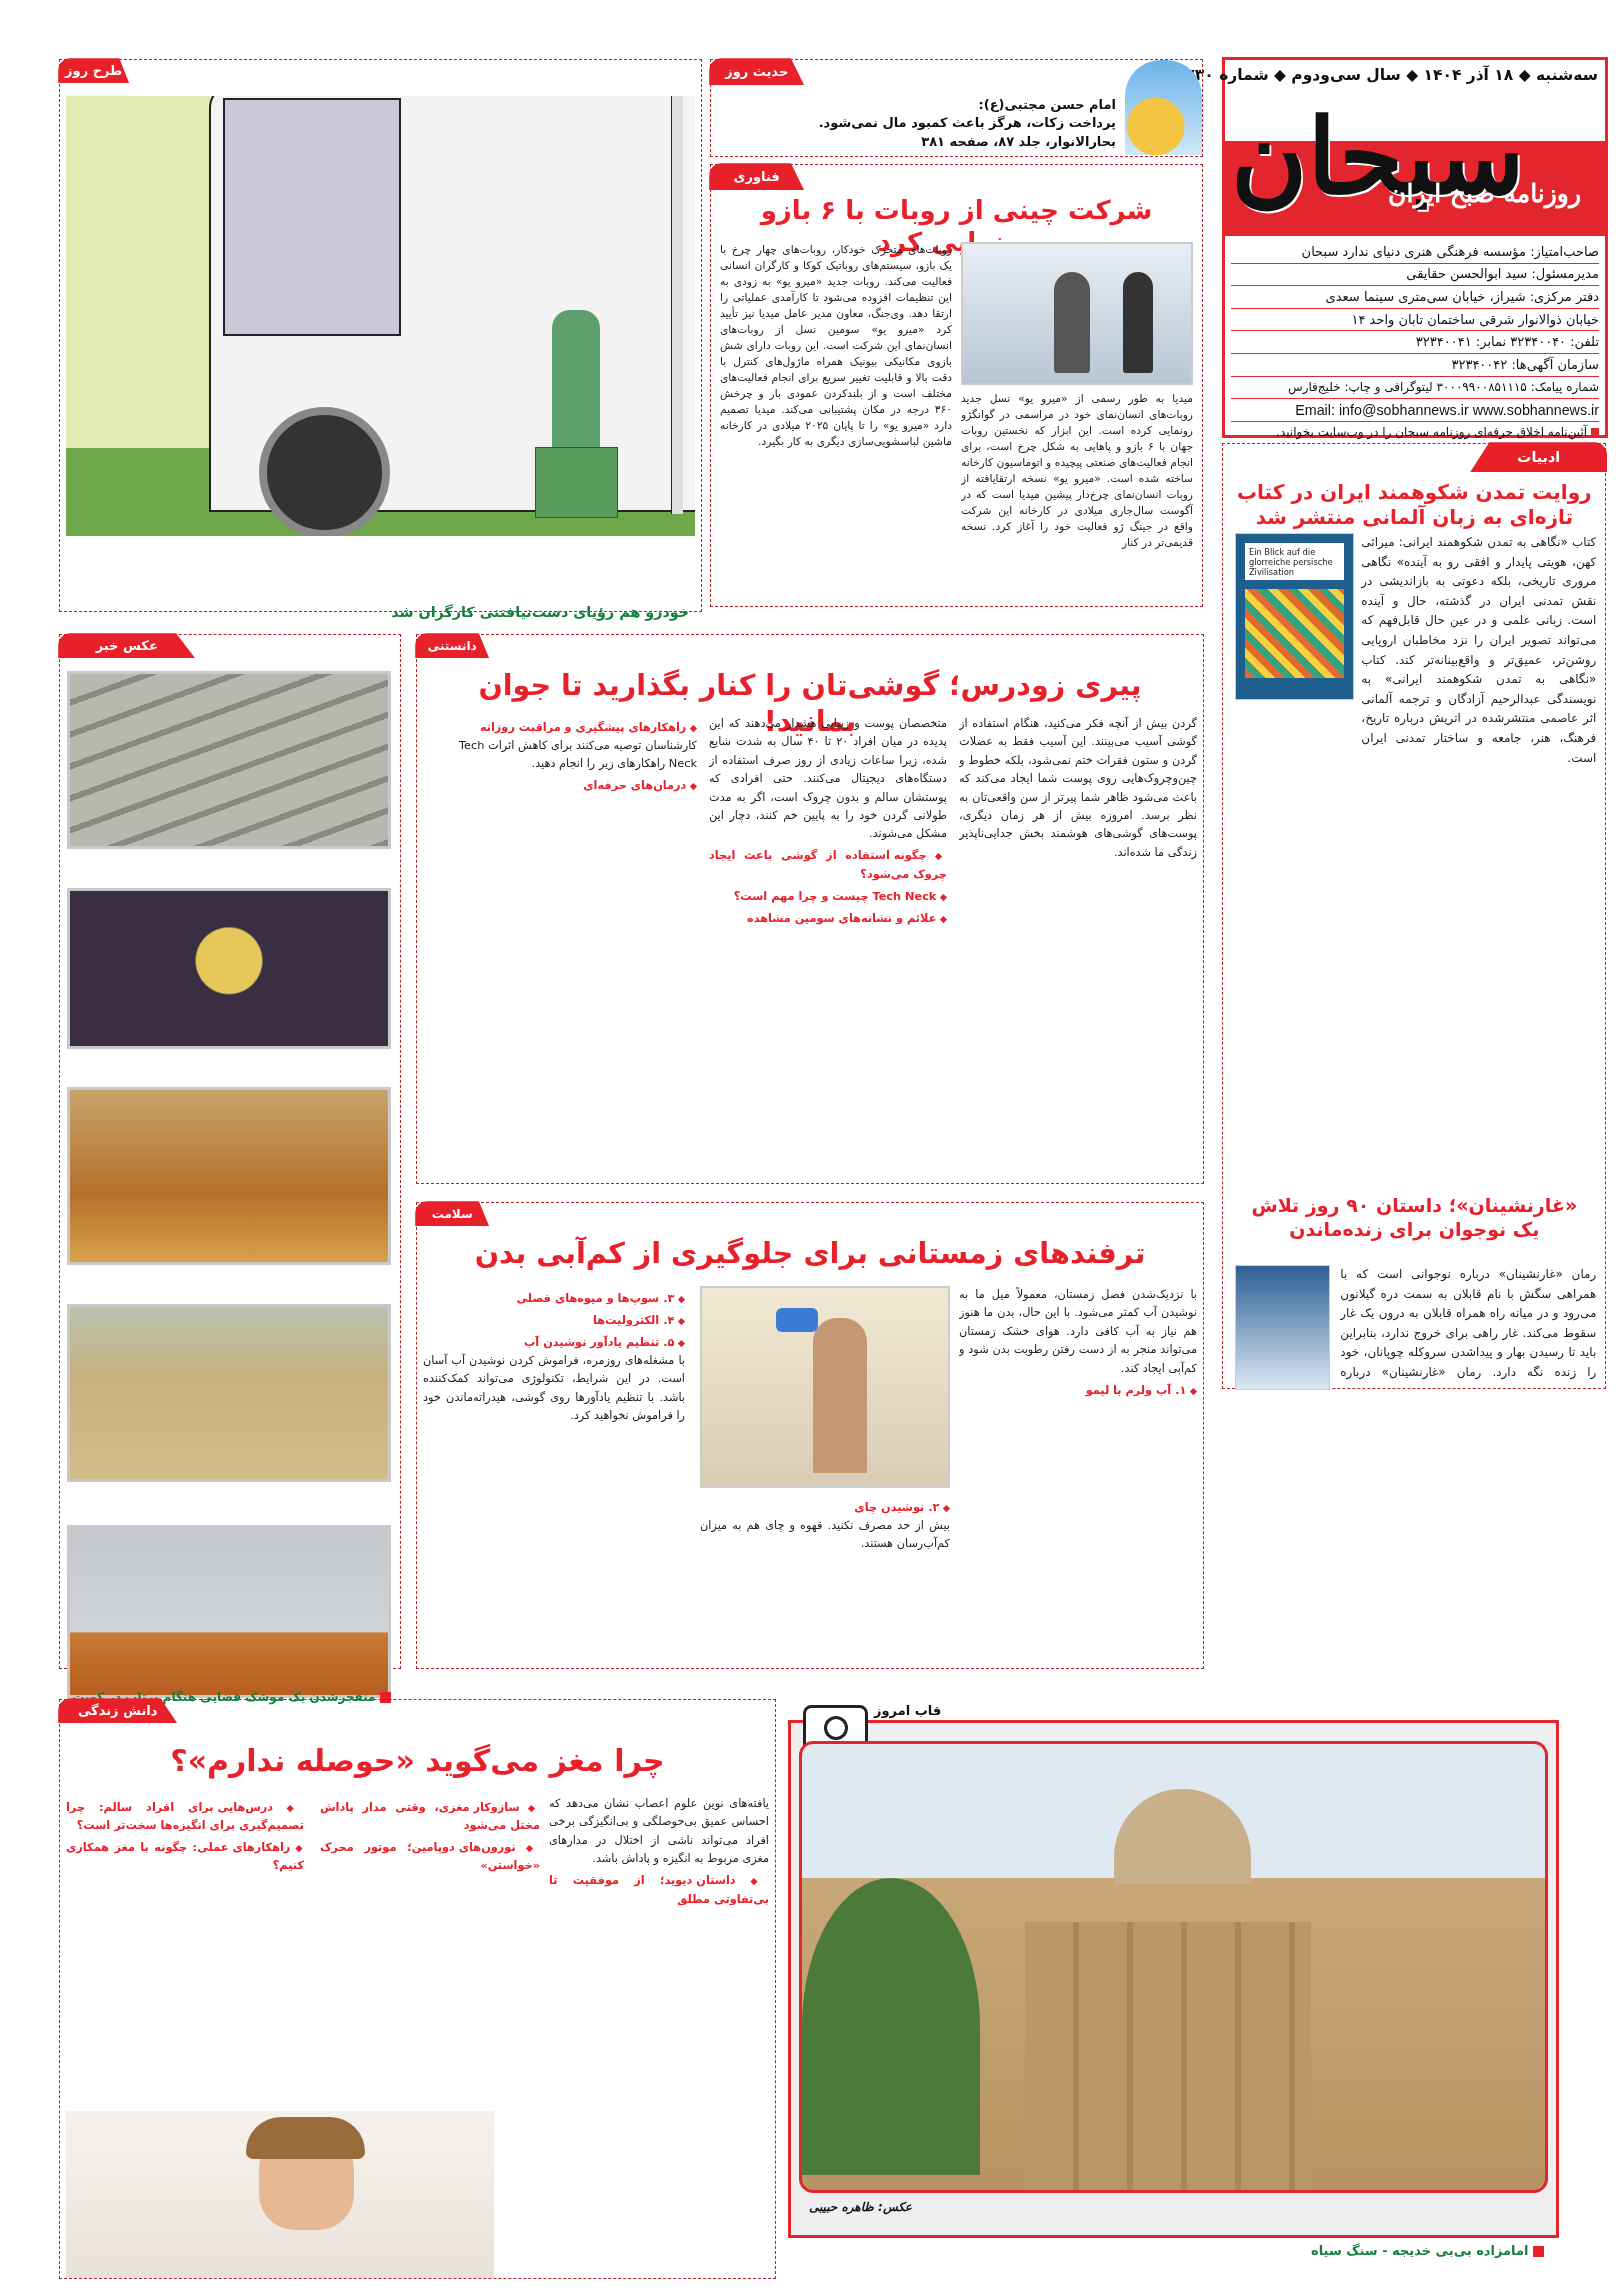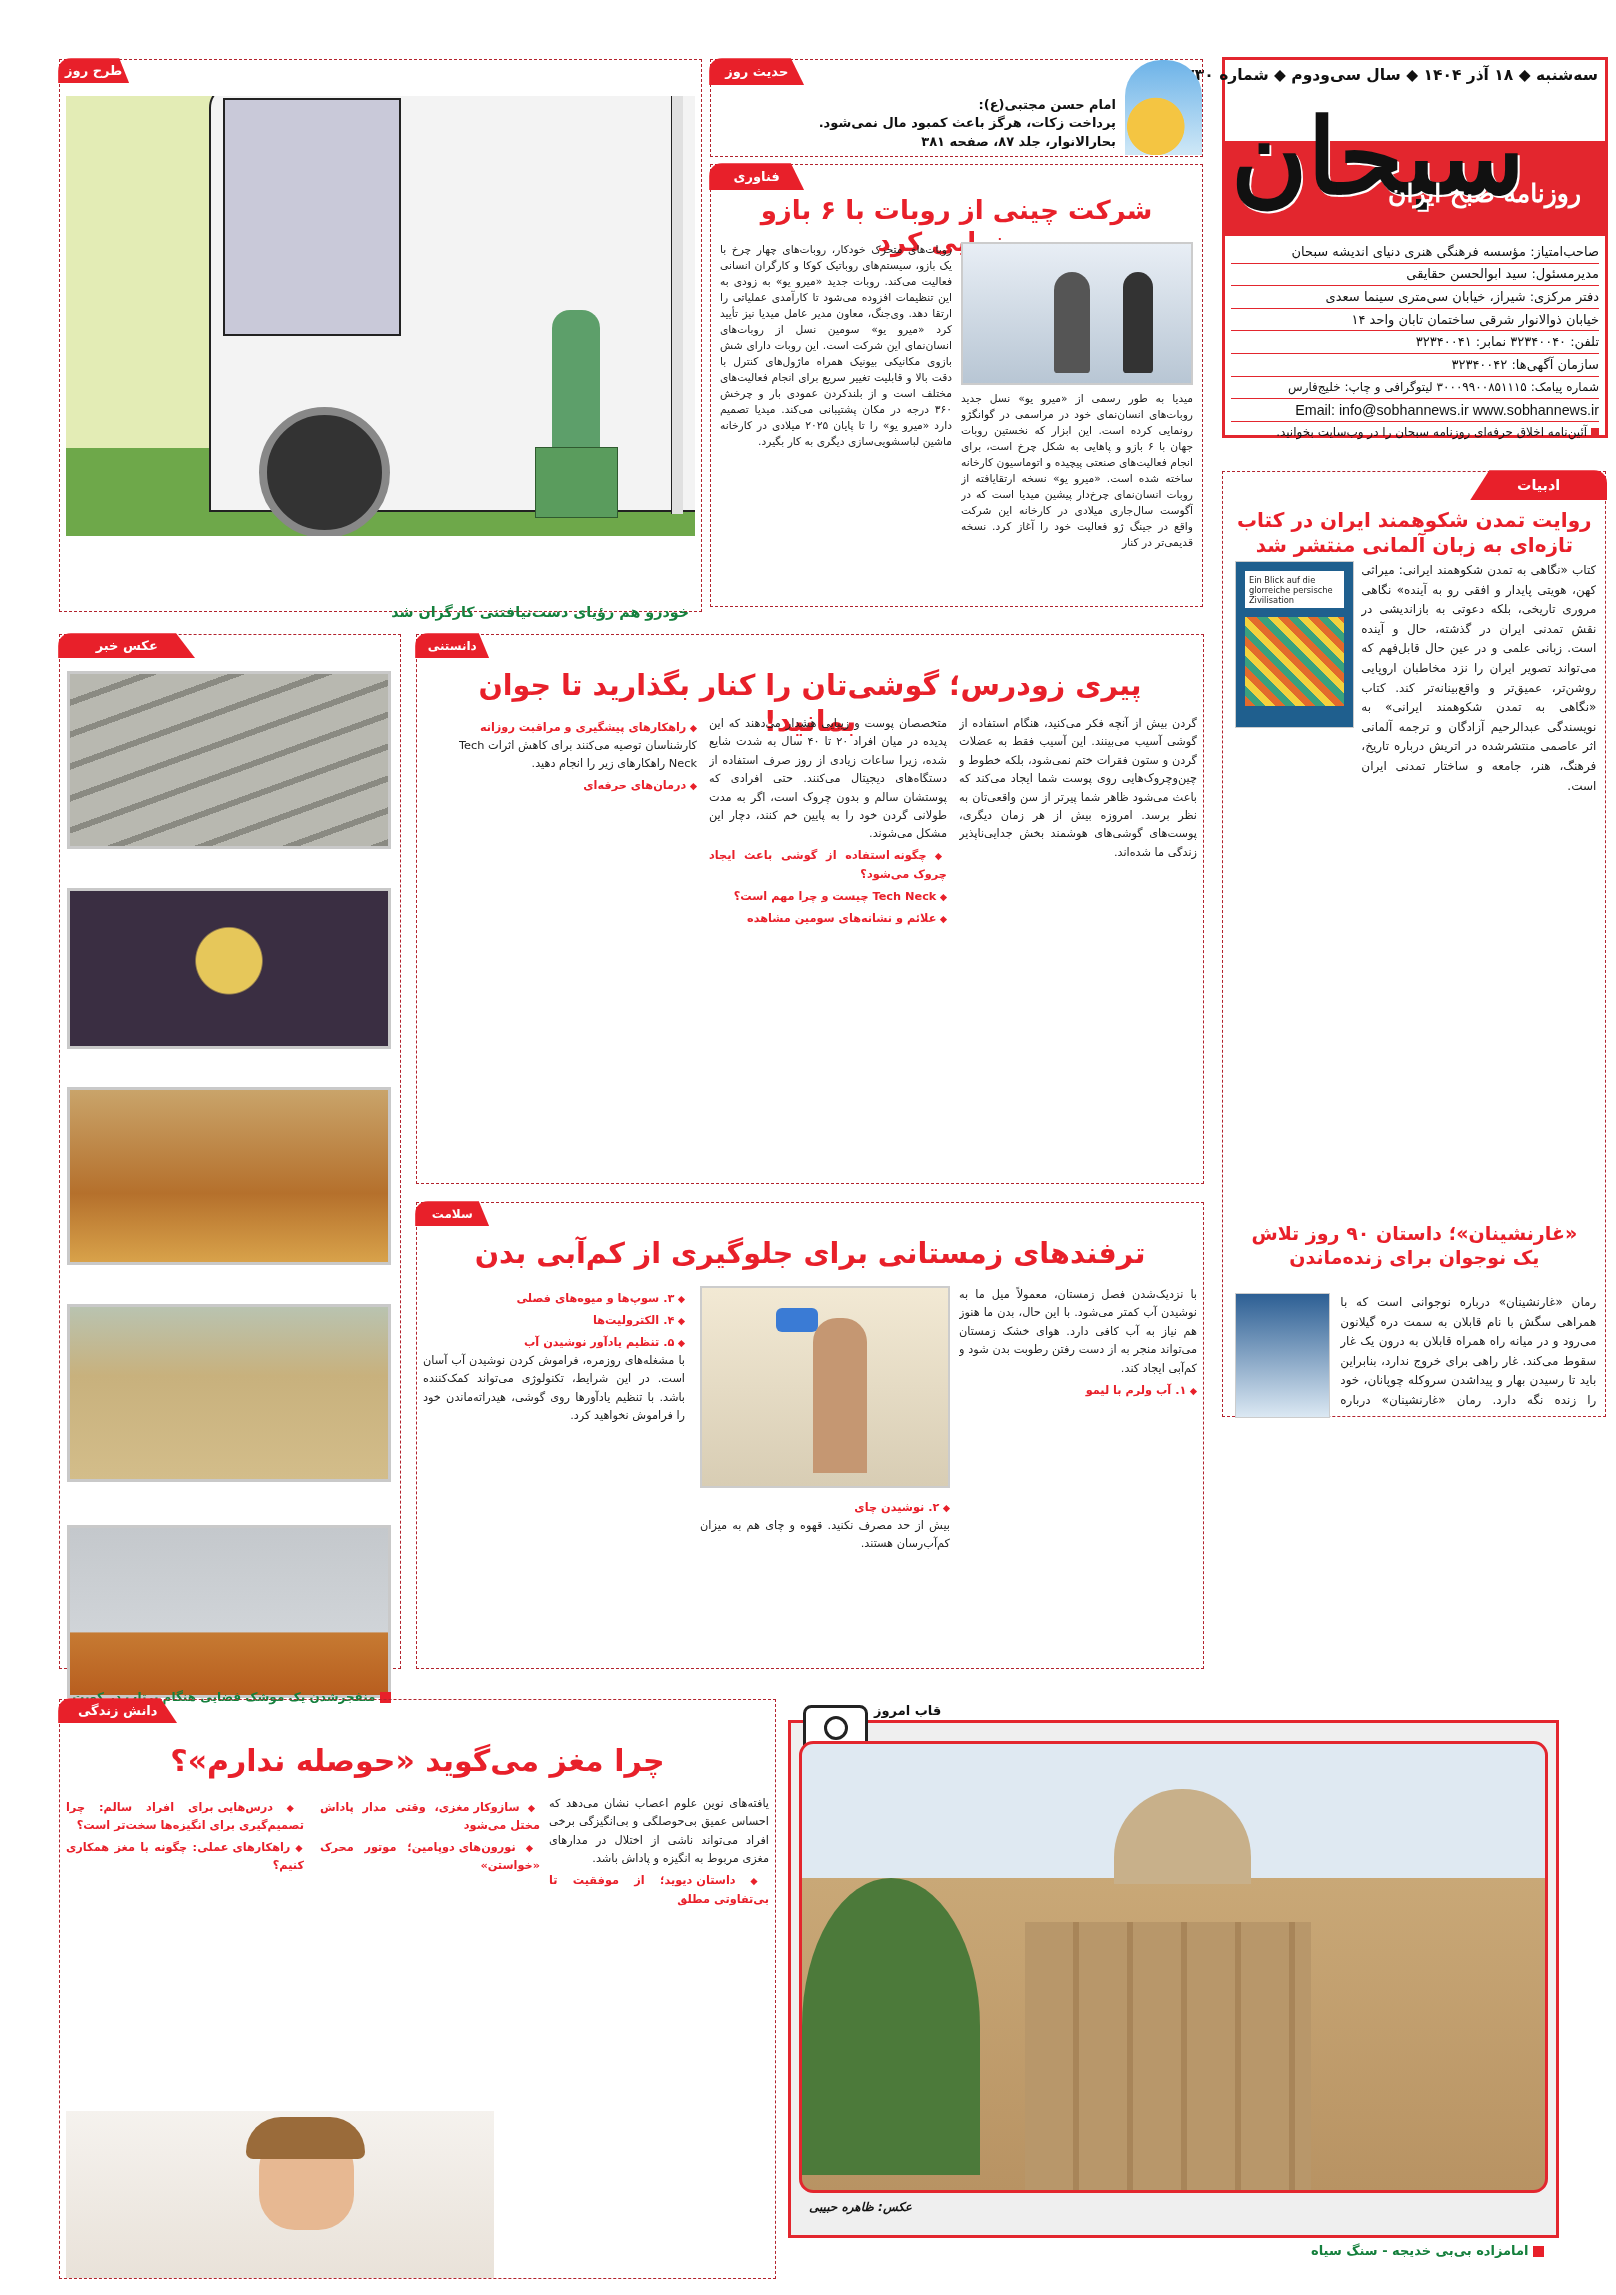--- a/index.html
+++ b/index.html
@@ -24,21 +24,21 @@
 </head>
 <body>
 
 <div class="abs" style="right:9px; top:57px; width:386px; height:381px; border:3.6px solid #e3262e;">
   <div style="position:absolute; top:6px; right:7.1px; font-size:15.5px; font-weight:bold; white-space:nowrap;">سه‌شنبه ◆ ۱۸ آذر ۱۴۰۴ ◆ سال سی‌ودوم ◆ شماره ۶۷۳۰</div>
   <div style="position:absolute; top:30px; left:0; right:0; height:146px; background:linear-gradient(180deg,#fff 0,#fff 35%,#e3262e 35%);">
     <div style="position:absolute; left:6px; top:15px; font-size:104px; font-weight:bold; color:#111; font-family:'DejaVu Serif',serif; line-height:1; text-shadow:1.8px 1.8px 0 #fff;">سبحان</div>
     <div style="position:absolute; right:24px; top:89px; font-size:25px; font-weight:bold; color:#fff; font-family:'DejaVu Serif',serif;text-align:center;">روزنامه صبح ایران</div>
   </div>
   <div style="position:absolute; top:181px; right:6px; left:6px;">
-    <div class="info-line">صاحب‌امتیاز: مؤسسه فرهنگی هنری دنیای اندیشه سبحان</div>
+    <div class="info-line">صاحب‌امتیاز: مؤسسه فرهنگی هنری دنیای ندارد سبحان</div>
     <div class="info-line">مدیرمسئول: سید ابوالحسن حقایقی</div>
     <div class="info-line">دفتر مرکزی: شیراز، خیابان سی‌متری سینما سعدی</div>
     <div class="info-line">خیابان ذوالانوار شرقی ساختمان تابان واحد ۱۴</div>
     <div class="info-line">تلفن: ۳۲۳۴۰۰۴۰ نمابر: ۳۲۳۴۰۰۴۱</div>
     <div class="info-line">سازمان آگهی‌ها: ۳۲۳۴۰۰۴۲</div>
     <div class="info-line" style="font-size:12px;">شماره پیامک: ۳۰۰۰۹۹۰۰۸۵۱۱۱۵ لیتوگرافی و چاپ: خلیج‌فارس</div>
     <div class="info-line" style="direction:ltr; text-align:right; font-family:'Liberation Sans',sans-serif; font-size:14.3px;">Email: info@sobhannews.ir www.sobhannews.ir</div>
     <div style="font-size:12px; padding-top:3.6px;">
       <span style="display:inline-block;width:8.3px;height:8.3px;background:#e3262e;margin-left:3.6px;"></span><span>آئین‌نامه اخلاق حرفه‌ای روزنامه سبحان را در وب‌سایت بخوانید.</span>
     </div>
@@ -73,21 +73,21 @@
       <div style="position:absolute; right:12px; top:0; width:12px; height:428px; background:#e0e0e0; border-left:1.8px solid #222;"></div>
     </div>
     <div style="position:absolute; right:95px; top:214px; width:48px; height:137px; background:#5d9f6a; border-radius:18px 18px 0 0;"></div>
     <div style="position:absolute; right:77px; top:351px; width:83px; height:71px; background:#5a9c5d; border:1.8px solid #2f5a2f;"></div>
   </div>
   <div class="caption" style="right:12px; top:500px;">
     <span>خودرو هم رؤیای دست‌نیافتنی کارگران شد</span>
   </div>
 </div>
 
-<div class="box" style="right:10.7px; top:443px; width:384px; height:946px;margin-top:28px;">
+<div class="box" style="right:10.7px; top:443px; width:384px; height:946px;">
   <div class="tab right" style="right:-1.8px; top:-1.8px; width:137px; height:30px; font-size:14.3px;">ادبیات</div>
   <div class="headline" style="left:12px; right:12px; top:36px; font-size:20px;">روایت تمدن شکوهمند ایران در کتاب تازه‌ای به زبان آلمانی منتشر شد</div>
   <div style="position:absolute; left:12px; top:89px; width:119px; height:167px; background:#1f5f8e; border:1.8px solid #ccc; padding:9px; color:#fff; font-size:8.3px; direction:ltr; text-align:left;">
     <div style="background:#fff; color:#222; padding:3.6px;">Ein Blick auf die glorreiche persische Zivilisation</div>
     <div style="margin-top:9px; height:89px; background:repeating-linear-gradient(45deg,#e26a2c 0 7.1px,#3aa17e 7.1px 14.3px,#f4d13d 14.3px 21.4px);"></div>
   </div>
   <div class="body-text" style="right:9px; top:89px; width:235px; height:637px; font-size:12px; line-height:19.6px;">کتاب «نگاهی به تمدن شکوهمند ایرانی: میراثی کهن، هویتی پایدار و افقی رو به آینده» نگاهی مروری تاریخی، بلکه دعوتی به بازاندیشی در نقش تمدنی ایران در گذشته، حال و آینده است. زبانی علمی و در عین حال قابل‌فهم که می‌تواند تصویر ایران را نزد مخاطبان اروپایی روشن‌تر، عمیق‌تر و واقع‌بینانه‌تر کند. کتاب «نگاهی به تمدن شکوهمند ایرانی» به نویسندگی عبدالرحیم آزادگان و ترجمه آلمانی اثر عاصمی منتشرشده در اتریش درباره تاریخ، فرهنگ، هنر، جامعه و ساختار تمدنی ایران است.</div>
   <div class="headline" style="left:12px; right:12px; top:750px; font-size:19px;">«غارنشینان»؛ داستان ۹۰ روز تلاش یک نوجوان برای زنده‌ماندن</div>
   <div style="position:absolute; left:12px; top:821px; width:95px; height:125px; background:linear-gradient(180deg,#2d5f94,#dbe8f3); border:1.8px solid #ccc;"></div>
   <div class="body-text" style="right:9px; top:821px; width:256px; height:119px; font-size:12px; line-height:19.6px;">رمان «غارنشینان» درباره نوجوانی است که با همراهی سگش با نام قابلان به سمت دره گیلانون می‌رود و در میانه راه همراه قابلان به درون یک غار سقوط می‌کند. غار راهی برای خروج ندارد، بنابراین باید تا رسیدن بهار و پیداشدن سروکله چوپانان، خود را زنده نگه دارد. رمان «غارنشینان» درباره نوجوانی به نام ... از روستای شُت در ...</div>

